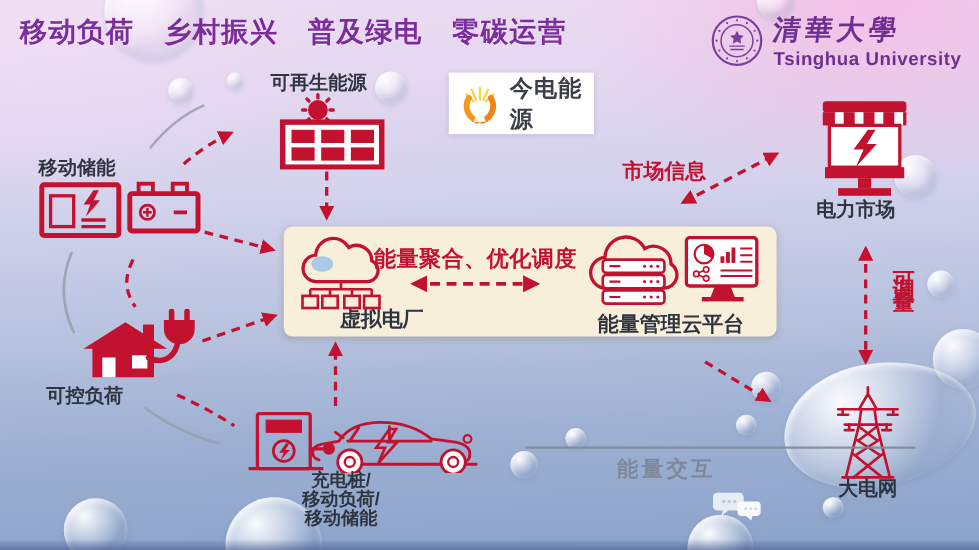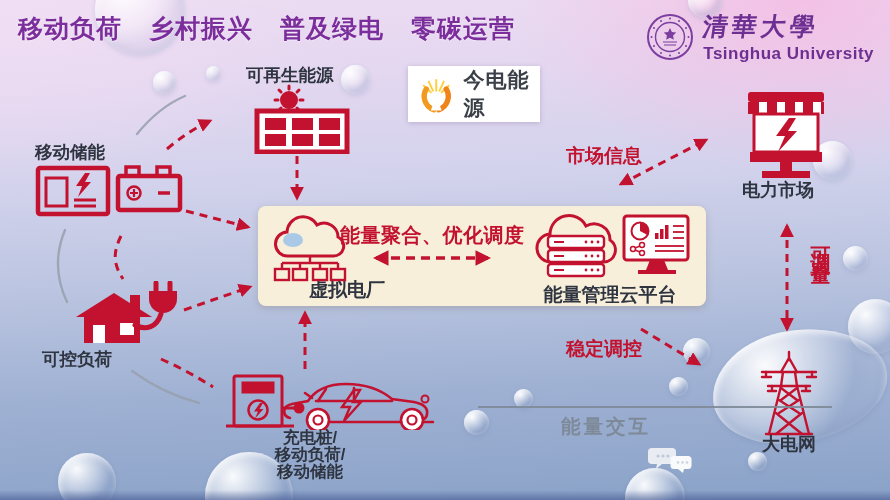--- a/index.html
+++ b/index.html
@@ -357,21 +357,20 @@
           </g>
           <path d="M26,44 l-4,10 h22 l-4,-10 z" fill="#c2122f"></path>
           <rect x="14" y="54" width="38" height="4" fill="#c2122f"></rect>
         </g>
       </svg>
     </div>
     <div class="plabel" style="left:270px;top:76px;width:164px;text-align:center;font-family:Liberation Mono, monospace;">能量管理云平台</div>
   </div>
 
   <div class="flow-label" style="left:566px;top:143px;font-size:19px;text-align:center;">市场信息</div>
-  <div class="flow-label" style="left:566px;top:336px;font-size:19px;">稳定调控</div>
   <div class="flow-label cap" style="left:808px;top:231px;">可调容量</div>
   <div class="node-label exch" style="left:561px;top:413px;">能量交互</div>
 
   <div class="icon-wrap" style="left:648px;top:446px;z-index:3;opacity:.95;">
     <svg width="46" height="30" viewBox="0 0 46 30">
       <path d="M4,2 h20 a4,4 0 0 1 4,4 v8 a4,4 0 0 1 -4,4 h-10 l-6,5 1,-5 h-5 a4,4 0 0 1 -4,-4 v-8 a4,4 0 0 1 4,-4 z" fill="#eef1f6"></path>
       <g fill="#c3cbd8">
           <circle cx="10" cy="10" r="1.6"></circle>
           <circle cx="15" cy="10" r="1.6"></circle>
           <circle cx="20" cy="10" r="1.6"></circle>

